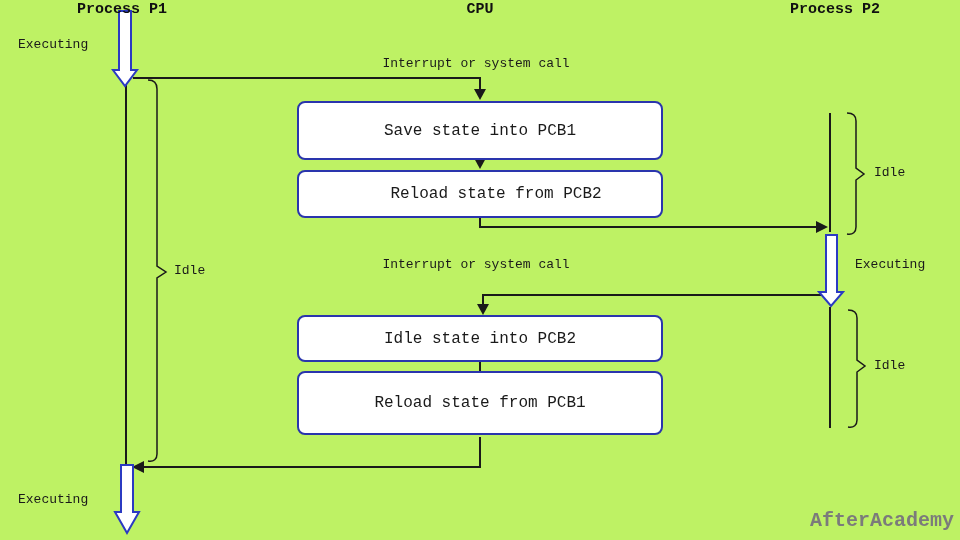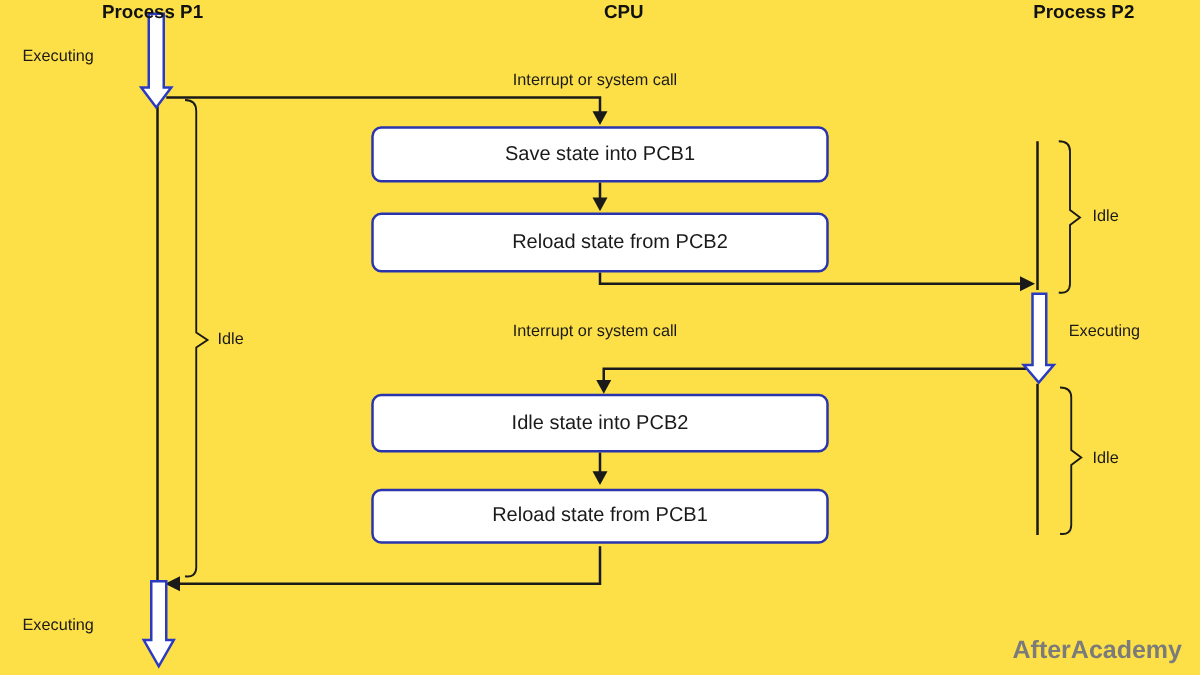--- a/index.html
+++ b/index.html
@@ -1,21 +1,21 @@
 <!DOCTYPE html>
 <html><head>
 <meta charset="utf-8">
 <style>
   html, body { margin: 0; padding: 0; background: #ffffff; }
   .canvas {
     position: relative;
     width: 960px;
     height: 540px;
-    background: #fde047;
-    font-family: Liberation Sans, sans-serif;
+    background: #bef264;
+    font-family: Liberation Mono, monospace;
     color: #1a1a1a;
     overflow: hidden;
   }
   .artwork {
     position: absolute;
     left: 0; top: 0;
     width: 960px; height: 540px;
   }
   .lbl {
     position: absolute;
@@ -30,21 +30,21 @@
     font-weight: bold;
     white-space: nowrap;
     transform: translateX(-50%);
     color: #111111;
   }
   .centered { transform: translateX(-50%); }
   .pbox {
     position: absolute;
     left: 297px;
     width: 366px;
-    height: 45px;
+    height: 59px;
     border: 2px solid #2a35ad;
     border-radius: 8px;
     background: #ffffff;
     display: flex;
     align-items: center;
     justify-content: center;
     font-size: 16px;
     color: #1a1a1a;
     box-sizing: border-box;
   }
@@ -89,32 +89,32 @@
     <polygon points="119,11 131,11 131,70 137,70 125,86 113,70 119,70" fill="#ffffff" stroke="#2b3ac2" stroke-width="2" stroke-linejoin="miter"></polygon>
     <polygon points="826,235 837,235 837,292 843,292 831,306 819,292 826,292" fill="#ffffff" stroke="#2b3ac2" stroke-width="2" stroke-linejoin="miter"></polygon>
     <polygon points="121,465 133,465 133,512 139,512 127,533 115,512 121,512" fill="#ffffff" stroke="#2b3ac2" stroke-width="2" stroke-linejoin="miter"></polygon>
 
     <path d="M148 80 C154 80 157 83 157 89 L157 266 L166 272 L157 278 L157 454 C157 459 154 462 148 461" fill="none" stroke="#1a1a1a" stroke-width="1.5"></path>
     <path d="M847 113 C853 113 856 116 856 121 L856 168 L864 174 L856 180 L856 227 C856 232 853 235 847 234" fill="none" stroke="#1a1a1a" stroke-width="1.5"></path>
     <path d="M848 310 C854 310 857 313 857 318 L857 360 L865 366 L857 372 L857 420 C857 425 854 428 848 427" fill="none" stroke="#1a1a1a" stroke-width="1.5"></path>
   </svg>
 
   <div class="hdr" style="left:122px; top:1px;">Process P1</div>
-  <div class="hdr" style="left:480px; top:1px;margin-left:19px;">CPU</div>
-  <div class="hdr" style="left:867px; top:1px;">Process P2</div>
+  <div class="hdr" style="left:480px; top:1px;">CPU</div>
+  <div class="hdr" style="left:835px; top:1px;">Process P2</div>
 
   <div class="lbl" style="left:18px; top:37px;">Executing</div>
   <div class="lbl centered" style="left:476px; top:56px;">Interrupt or system call</div>
   <div class="lbl" style="left:174px; top:263px;">Idle</div>
   <div class="lbl" style="left:874px; top:165px;">Idle</div>
   <div class="lbl" style="left:855px; top:257px;">Executing</div>
   <div class="lbl centered" style="left:476px; top:257px;">Interrupt or system call</div>
   <div class="lbl" style="left:874px; top:358px;">Idle</div>
   <div class="lbl" style="left:18px; top:492px;">Executing</div>
 
   <div class="pbox" style="top:101px;">Save state into PCB1</div>
   <div class="pbox" style="top:170px; height:48px;padding-left:32px;">Reload state from PCB2</div>
   <div class="pbox" style="top:315px; height:47px;">Idle state into PCB2</div>
-  <div class="pbox" style="top:391px; height:44px;">Reload state from PCB1</div>
+  <div class="pbox" style="top:371px; height:64px;">Reload state from PCB1</div>
 
   <div class="watermark" style="left:810px; top:509px;">AfterAcademy</div>
 
 </div>
 
 </body></html>

